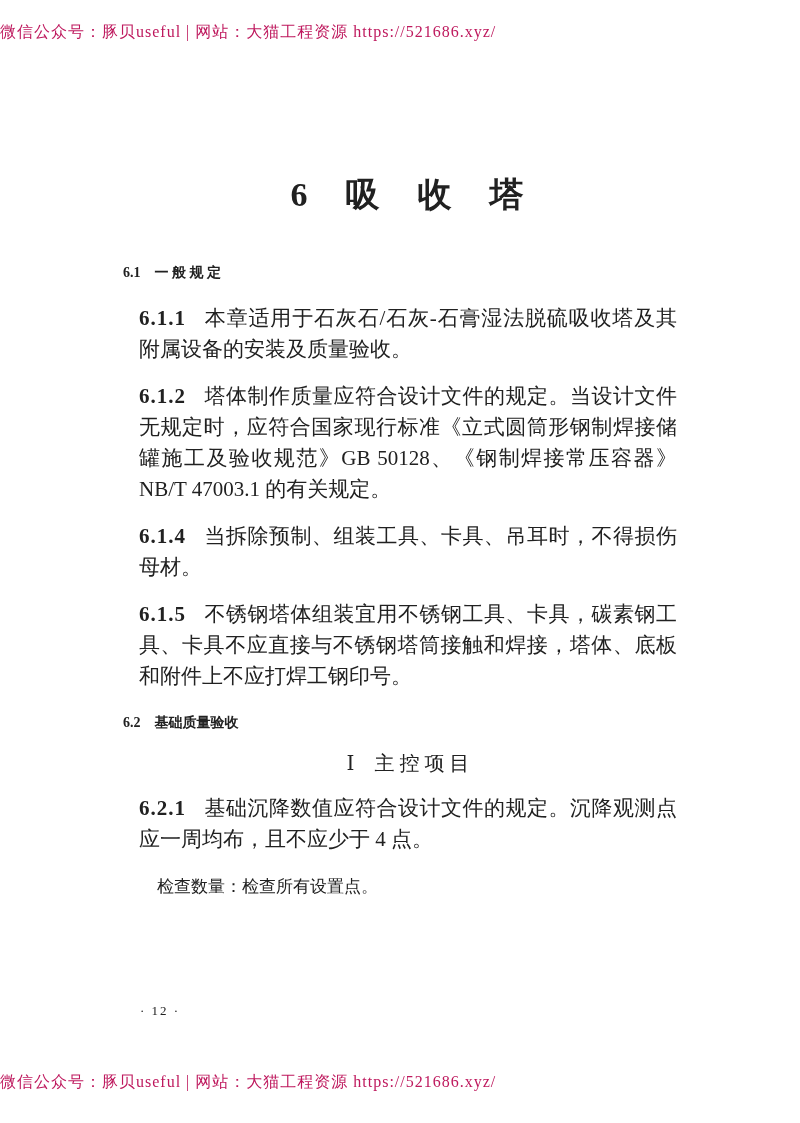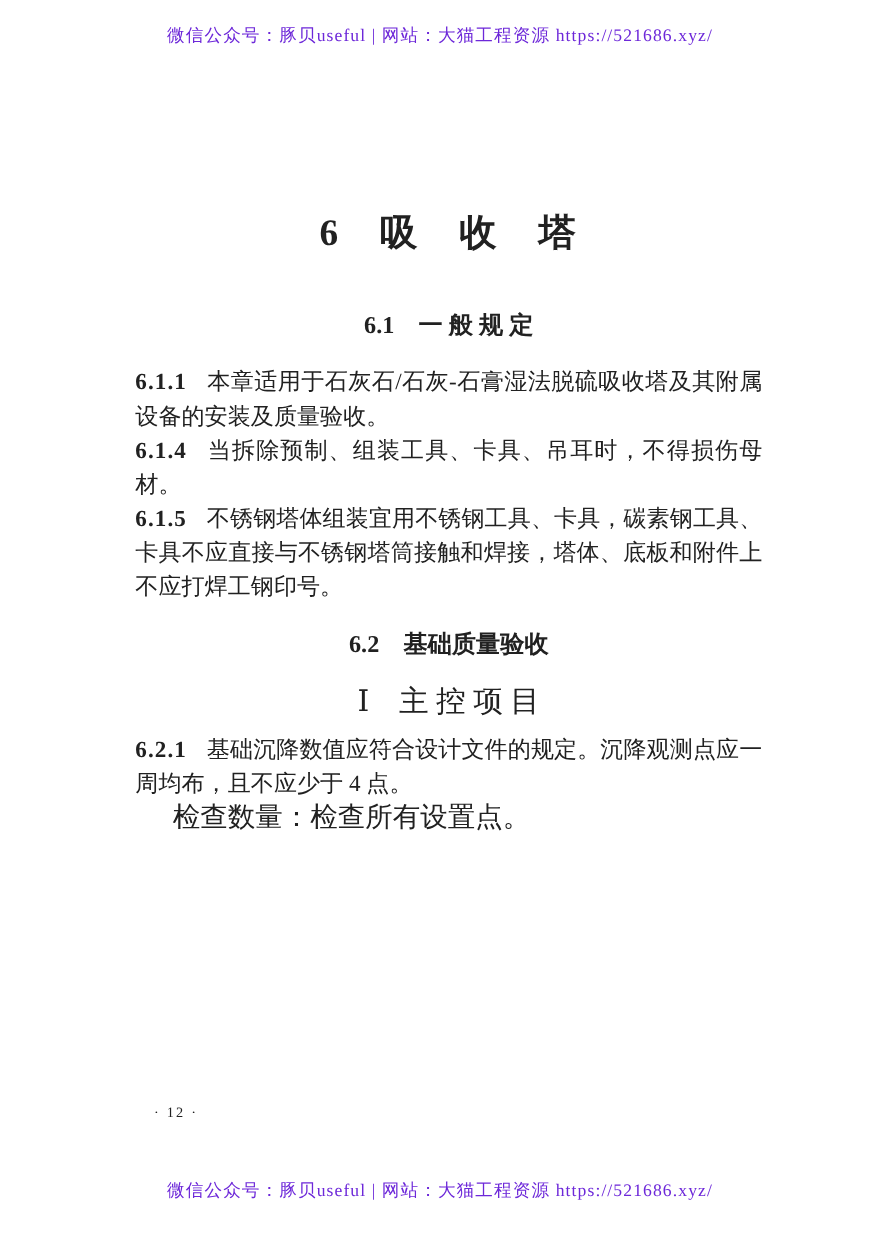--- a/index.html
+++ b/index.html
@@ -10,72 +10,71 @@
     margin: 0 auto;
     background: #ffffff;
     font-family: "Liberation Serif", "DejaVu Serif", serif;
     color: #212121;
     overflow: hidden;
   }
   .watermark {
     position: absolute;
     left: 0;
     width: 100%;
-    text-align: center;
-    color: #6d28d9;
+    color: #be185d;
     font-size: 16px;
     letter-spacing: 1px;
   }
   .watermark.top { top: 22px; }
   .watermark.bottom { top: 1072px; }
   .column {
     position: absolute;
     left: 123px;
-    top: 189px;
+    top: 172px;
     width: 570px;
   }
   .chapter-title {
     margin: 0 0 46px 0;
     text-align: center;
     font-size: 34px;
     font-weight: bold;
     letter-spacing: 2px;
   }
   .section-heading {
     margin: 0 0 21px 0;
-    text-align: center;
-    font-size: 22px;
+    text-align: left;
+    font-size: 14px;
     font-weight: bold;
   }
   .section-heading.second {
     margin-top: 22px;
     margin-bottom: 18px;
   }
   .subheading {
     margin: 0 0 11px 0;
     text-align: center;
-    font-size: 27px;
+    font-size: 20px;
     font-weight: normal;
   }
   .clause {
-    margin: 0;
+    margin: 16px;
     font-size: 21px;
     line-height: 31px;
     text-align: justify;
     text-justify: inter-ideograph;
   }
   .clause-num {
     font-weight: bold;
     margin-right: 18px;
     letter-spacing: 1px;
   }
   .note {
     margin: 0;
     padding-left: 34px;
-    font-size: 25px;
+    font-size: 17px;
     line-height: 31px;
   }
   .page-number {
     position: absolute;
     left: 140px;
     top: 1003px;
     font-size: 13px;
     letter-spacing: 2px;
   }
 </style>
@@ -87,20 +86,21 @@
   <div class="watermark top">微信公众号：豚贝useful | 网站：大猫工程资源 https://521686.xyz/</div>
 
   <div class="column">
 
     <h1 class="chapter-title">6　吸　收　塔</h1>
 
     <h2 class="section-heading">6.1　一 般 规 定</h2>
 
     <p class="clause"><span class="clause-num">6.1.1</span><span>本章适用于石灰石/石灰-石膏湿法脱硫吸收塔及其附属设备的安装及质量验收。</span></p>
 
+    <p class="clause"><span class="clause-num">6.1.2</span><span>塔体制作质量应符合设计文件的规定。当设计文件无规定时，应符合国家现行标准《立式圆筒形钢制焊接储罐施工及验收规范》GB 50128、《钢制焊接常压容器》NB/T 47003.1 的有关规定。</span></p>
 
 
     <p class="clause"><span class="clause-num">6.1.4</span><span>当拆除预制、组装工具、卡具、吊耳时，不得损伤母材。</span></p>
 
     <p class="clause"><span class="clause-num">6.1.5</span><span>不锈钢塔体组装宜用不锈钢工具、卡具，碳素钢工具、卡具不应直接与不锈钢塔筒接触和焊接，塔体、底板和附件上不应打焊工钢印号。</span></p>
 
 
 
     <h2 class="section-heading second">6.2　基础质量验收</h2>
 

